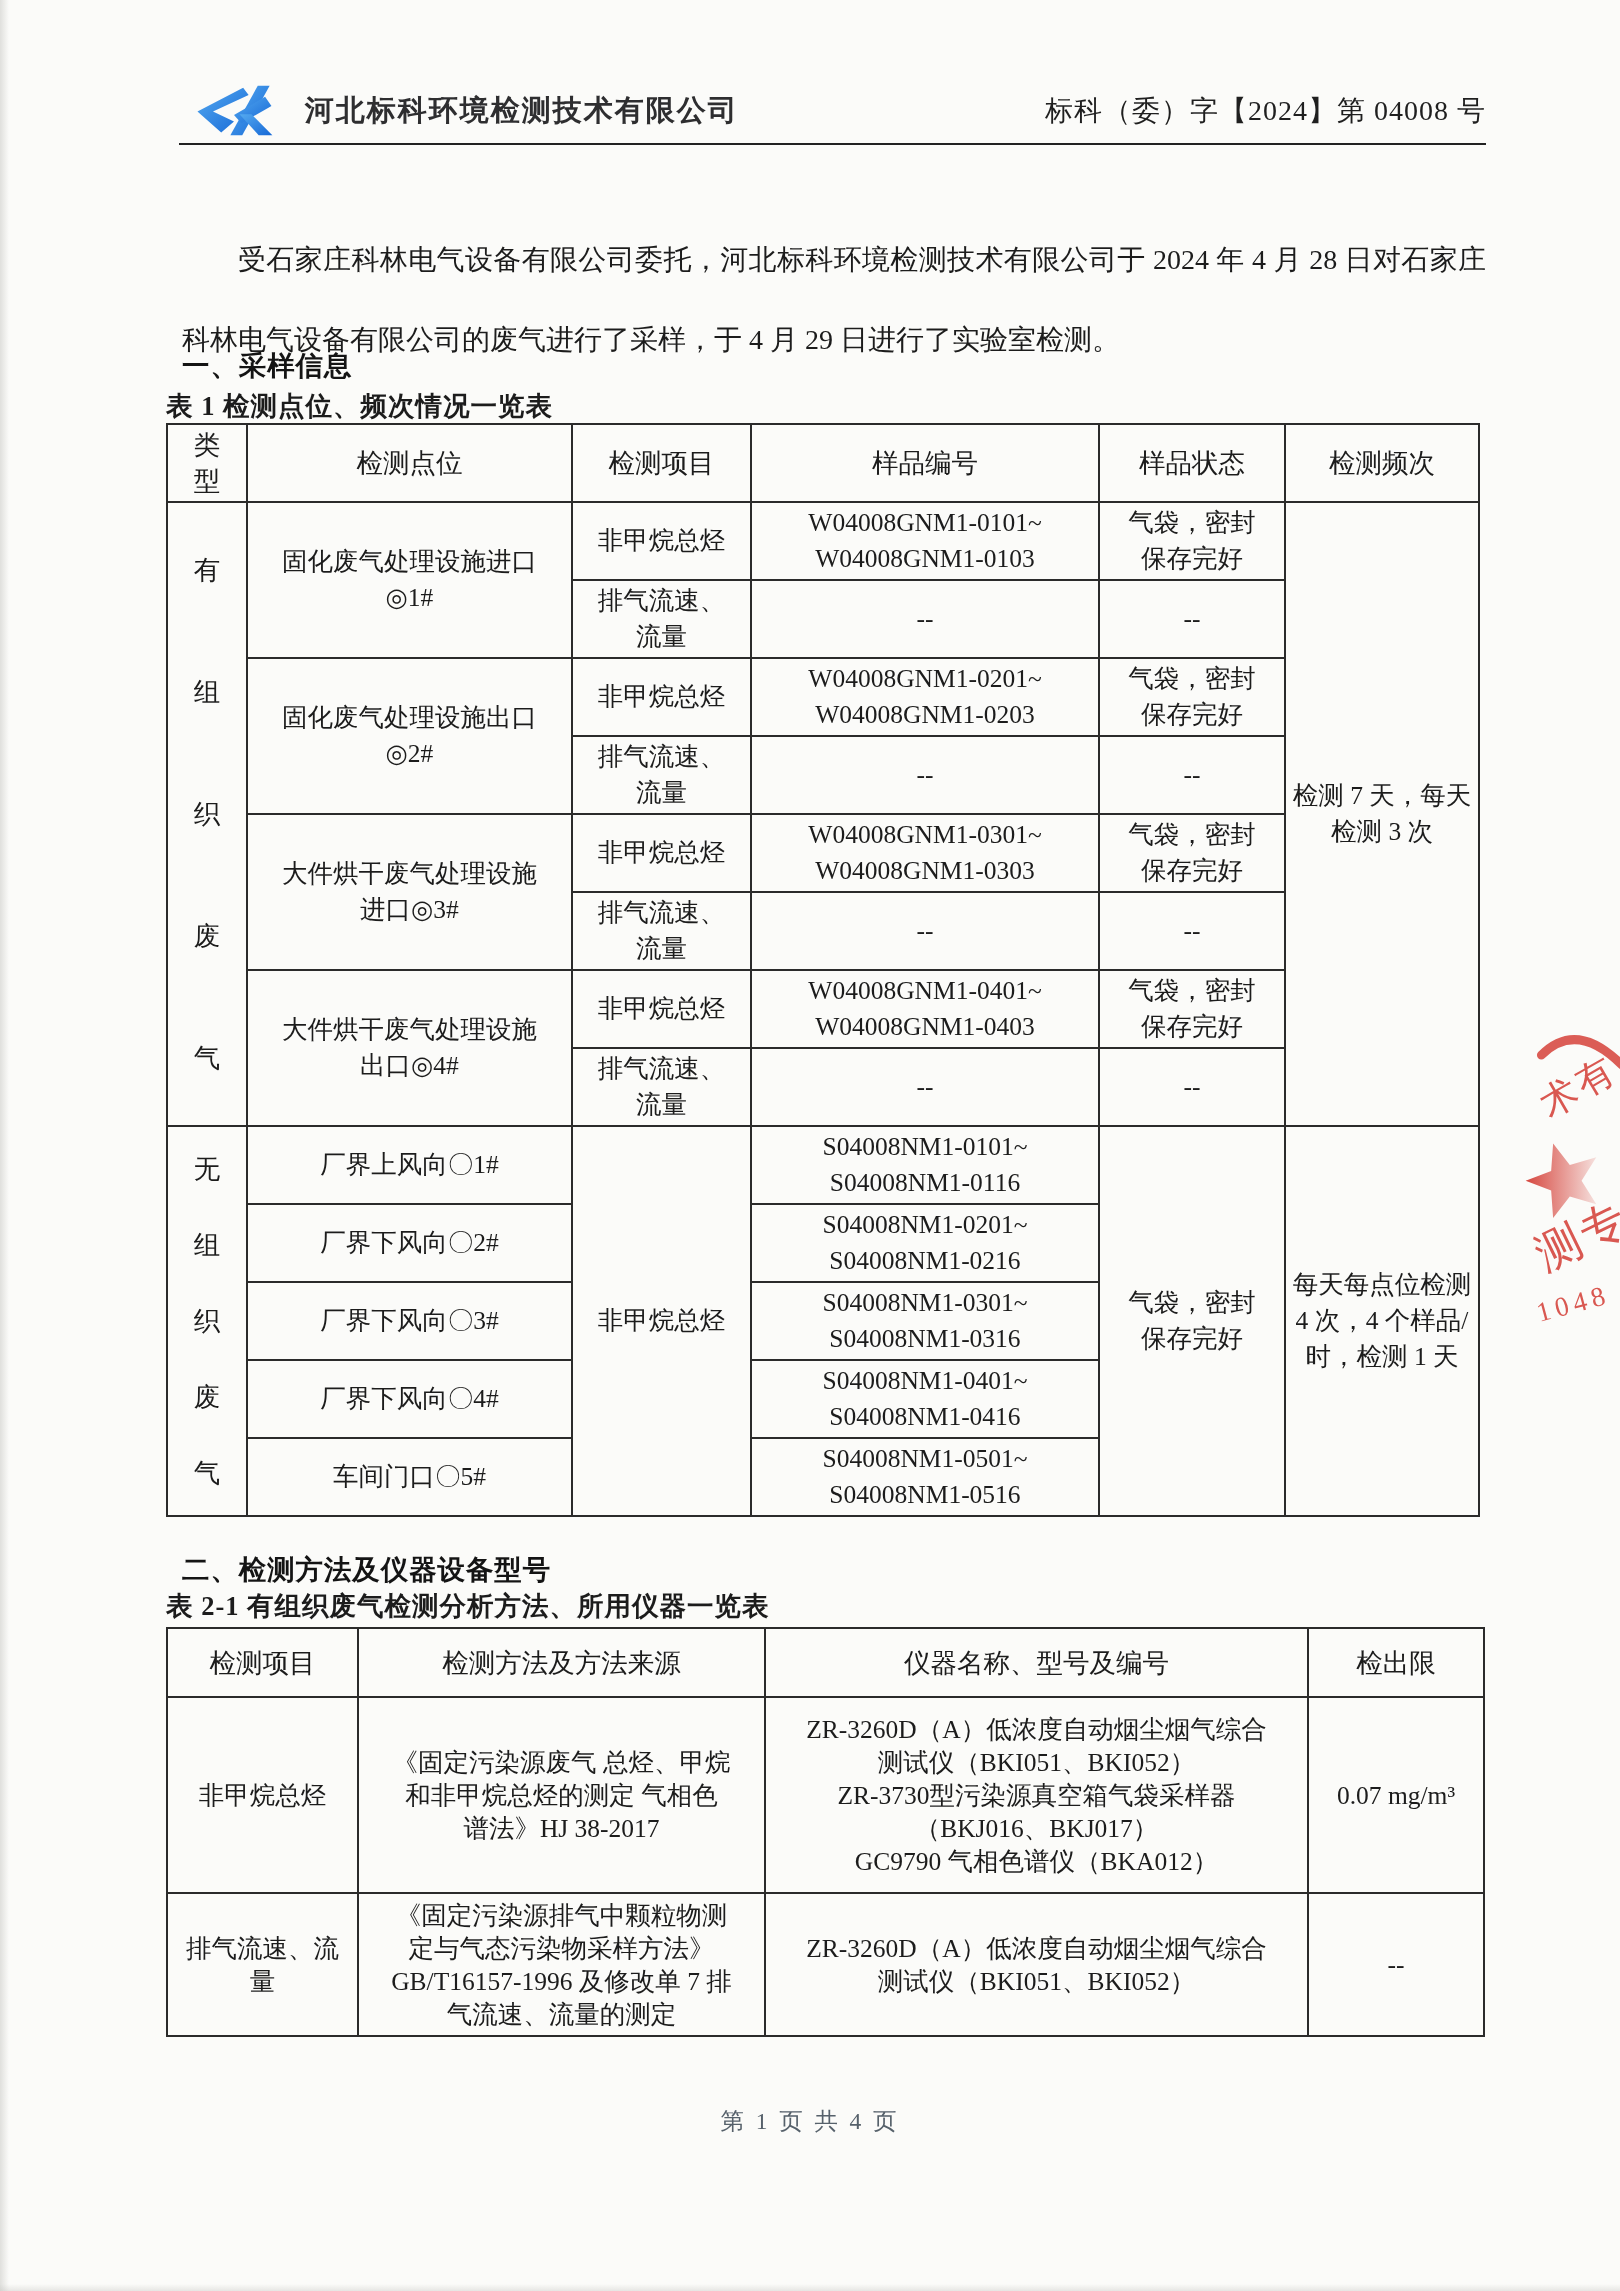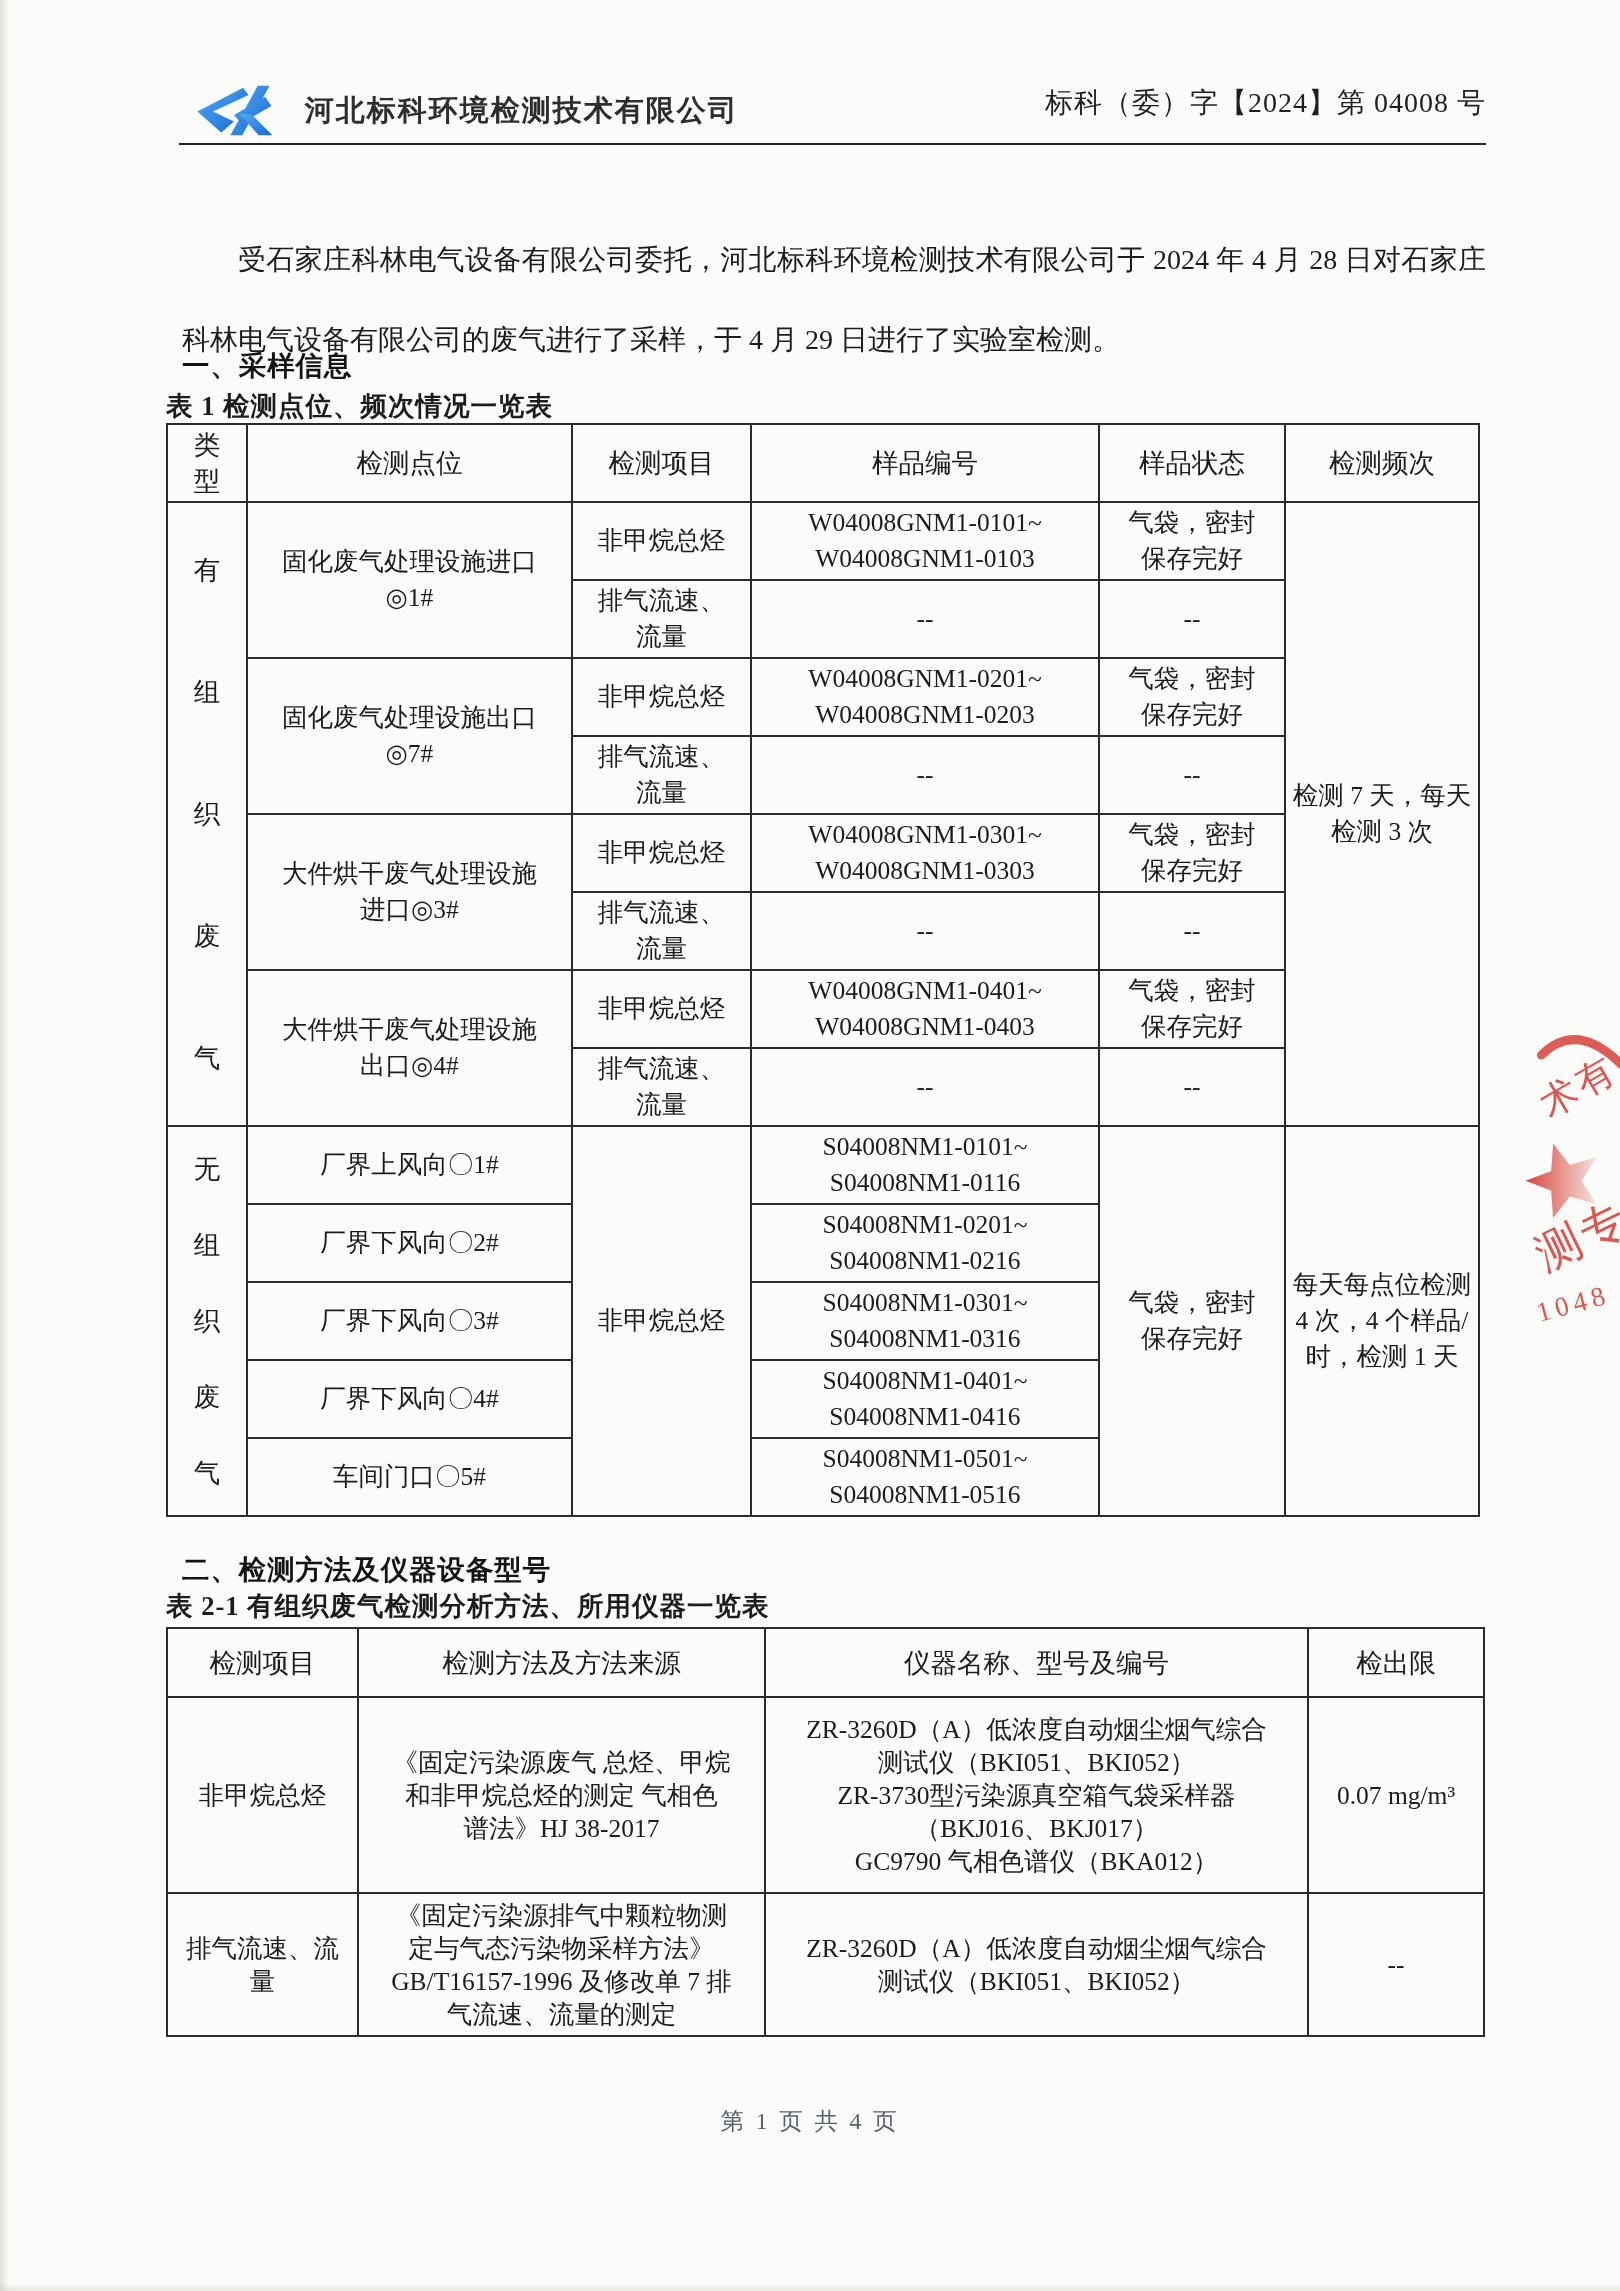--- a/index.html
+++ b/index.html
@@ -13,21 +13,21 @@
   .scan-edge-left {
     position:absolute; left:0; top:0; width:8.8px; height:100%;
     background:linear-gradient(90deg,rgba(190,190,186,.45),rgba(255,255,255,0));
   }
   .scan-edge-bottom {
     position:absolute; left:0; bottom:0; width:100%; height:7.8px;
     background:linear-gradient(0deg,rgba(190,190,186,.4),rgba(255,255,255,0));
   }
   .header-bar {
     position:absolute; left:179px; top:84px; width:1307px;
-    display:flex; justify-content:space-between; 
+    display:flex; justify-content:space-between; align-items:center;
   }
   .brand { display:flex; align-items:center; gap:15.7px; }
   .company-name { font-size:29px; font-weight:600; color:#2e2e30; letter-spacing:2px; }
   .doc-number { font-size:28px; color:#1f1f1f; letter-spacing:1px; }
   .header-rule {
     position:absolute; left:179px; top:143px; width:1307px; height:0;
     border-top:2.9px solid #222;
   }
   .intro {
     position:absolute; left:182px; top:192px; width:1304px;
@@ -140,21 +140,21 @@
       <td rowspan="8">检测 7 天，每天检测 3 次</td>
     </tr>
     <tr>
       <td>排气流速、
 流量</td>
       <td>--</td>
       <td>--</td>
     </tr>
     <tr>
       <td rowspan="2">固化废气处理设施出口
-◎7#</td>
+◎2#</td>
       <td>非甲烷总烃</td>
       <td>W04008GNM1-0201~
 W04008GNM1-0203</td>
       <td>气袋，密封
 保存完好</td>
     </tr>
     <tr>
       <td>排气流速、
 流量</td>
       <td>--</td>

